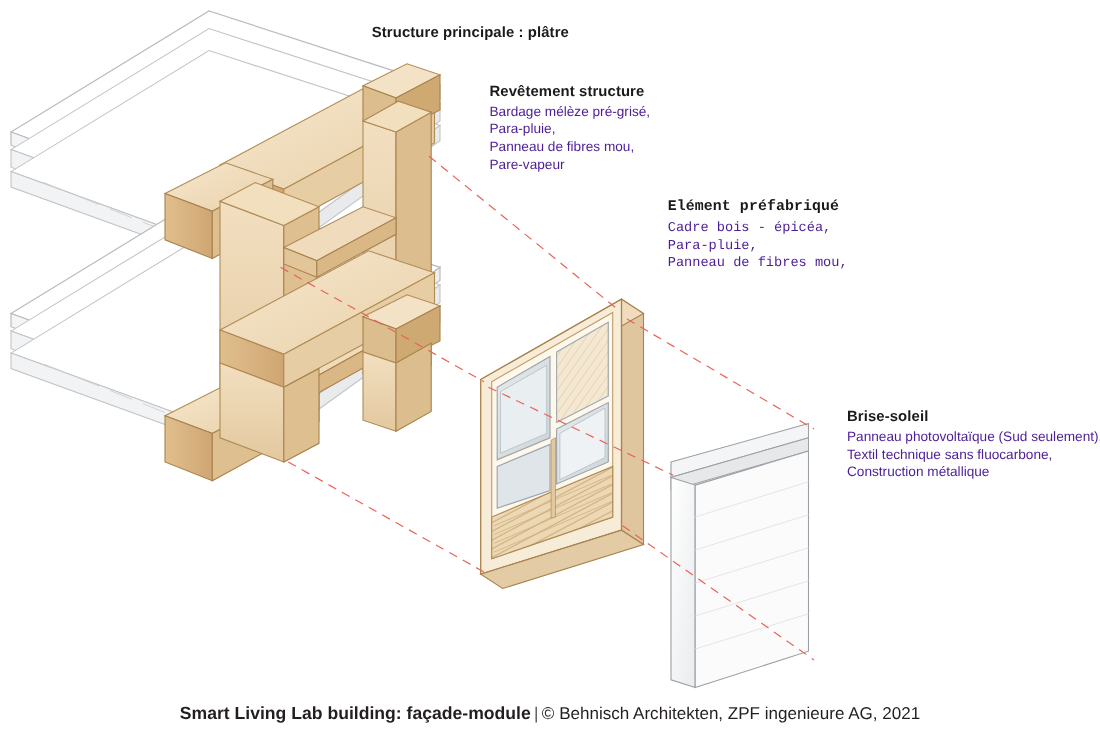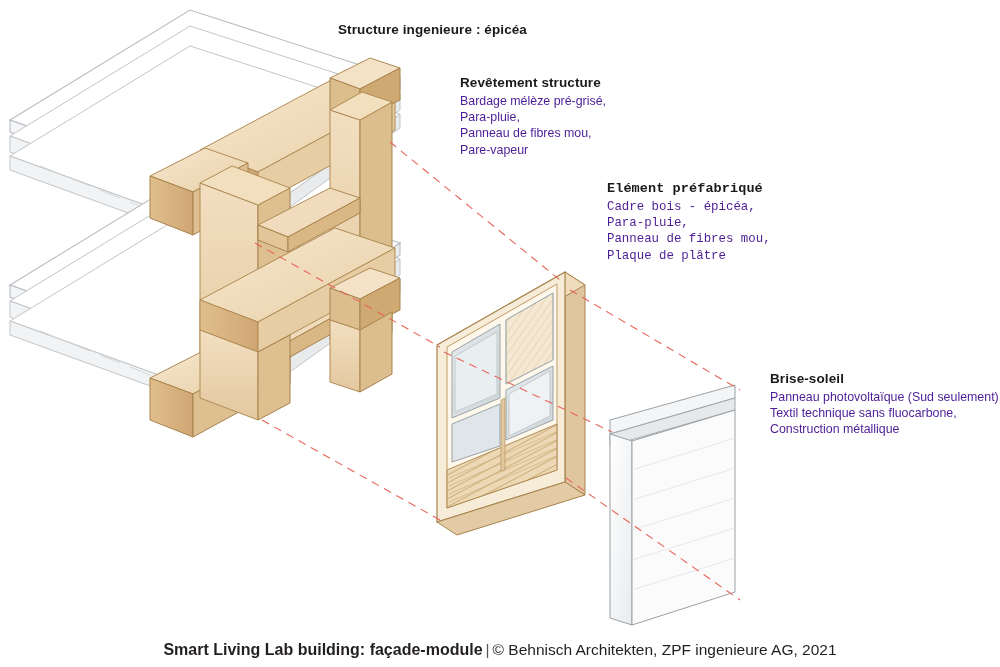--- a/index.html
+++ b/index.html
@@ -38,21 +38,20 @@
     line-height: 16.2px;
     white-space: nowrap;
   }
   #title-structure-principale {
     left: 338px;
     top: 22px;
   }
   #ann-revetement {
     left: 445px;
     top: 75px;
-    margin-left: 15px;
   }
   #ann-element-prefab {
     left: 607px;
     top: 181px;
     font-family: Liberation Mono, monospace;
   }
   #ann-brise-soleil {
     left: 770px;
     top: 371px;
   }
@@ -276,37 +275,36 @@
     <line x1="390" y1="142" x2="560" y2="280"></line>
     <line x1="255" y1="243" x2="440" y2="347"></line>
     <line x1="262" y1="420" x2="440" y2="520"></line>
     <line x1="570" y1="290" x2="740" y2="390"></line>
     <line x1="566" y1="478" x2="740" y2="600"></line>
     <line x1="444" y1="352" x2="612" y2="432"></line>
   </g>
 </svg>
 
 <div class="annotation" id="title-structure-principale">
-  <div class="ann-title">Structure ingenieure : épicéa</div>
+  <div class="ann-title">Structure principale : plâtre</div>
 </div>
 
 <div class="annotation" id="ann-revetement">
   <div class="ann-title">Revêtement structure</div>
   <div class="ann-line">Bardage mélèze pré-grisé,</div>
   <div class="ann-line">Para-pluie,</div>
   <div class="ann-line">Panneau de fibres mou,</div>
   <div class="ann-line">Pare-vapeur</div>
 </div>
 
 <div class="annotation" id="ann-element-prefab">
   <div class="ann-title">Elément préfabriqué</div>
   <div class="ann-line">Cadre bois - épicéa,</div>
   <div class="ann-line">Para-pluie,</div>
   <div class="ann-line">Panneau de fibres mou,</div>
-  <div class="ann-line">Plaque de plâtre</div>
 </div>
 
 <div class="annotation" id="ann-brise-soleil">
   <div class="ann-title">Brise-soleil</div>
   <div class="ann-line">Panneau photovoltaïque (Sud seulement),</div>
   <div class="ann-line">Textil technique sans fluocarbone,</div>
   <div class="ann-line">Construction métallique</div>
 </div>
 
 <div id="caption-bar">

